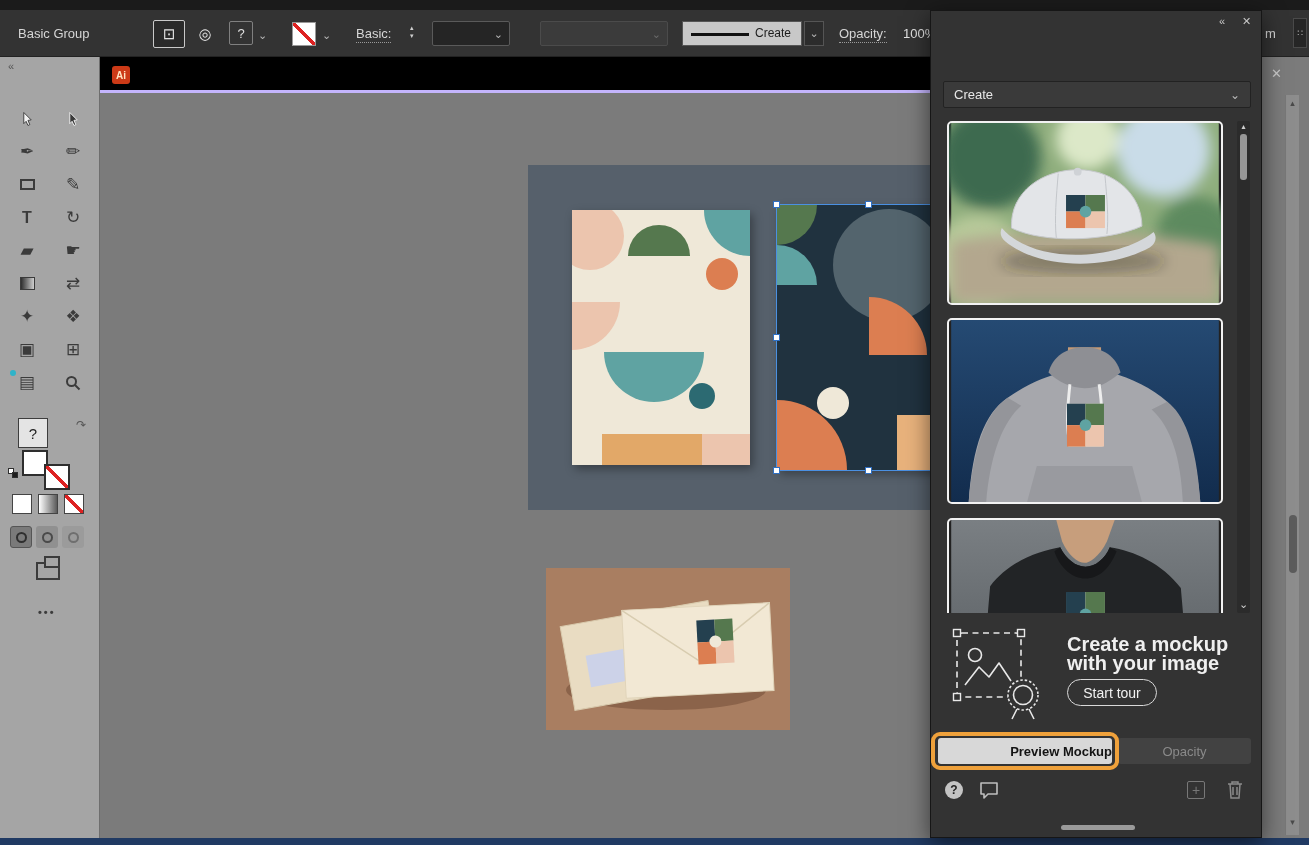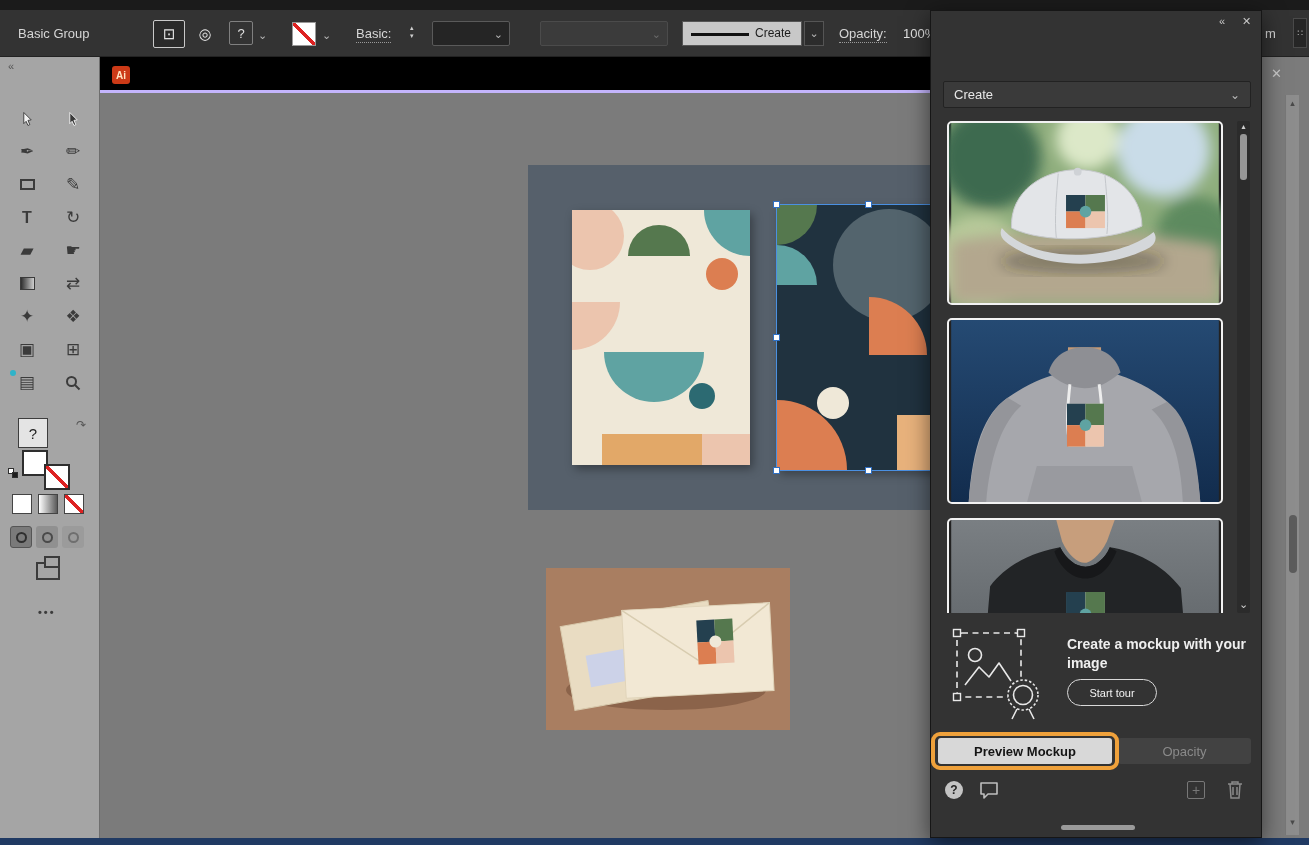--- a/index.html
+++ b/index.html
@@ -65,25 +65,25 @@
   .panel-mini { left:0; top:0; width:330px; height:22px; background:#333; }
   .panel-mini span { color:#c8c8c8; font-size:11px; }
   .tab-strip { left:0; top:22px; width:330px; height:33px; background:#464646; }
   .panel-tab { left:8px; top:0; width:74px; height:33px; background:#333; display:flex; align-items:center; justify-content:center;
     color:#f1f1f1; font-size:13px; border-radius:2px 2px 0 0; }
   .p-dd { left:12px; top:70px; width:308px; height:27px; background:#3a3a3a; border:1px solid #222; border-radius:2px;
     display:flex; align-items:center; padding:0 10px; color:#e8e8e8; font-size:13px; }
   .thumb { left:4px; width:276px; border:2px solid #f2f2f2; border-radius:5px; overflow:hidden; background:#222; }
   .thumb svg { display:block; }
   .p-scroll { left:306px; top:110px; width:13px; height:492px; background:#2b2b2b; border-radius:2px; }
-  .cta-text { font-size:14px; font-weight:bold; color:#efefef; line-height:19px; }
+  .cta-text { font-size:20px; font-weight:bold; color:#efefef; line-height:19px; }
   .pill-btn { border:1.5px solid #d9d9d9; border-radius:14px; background:transparent; color:#f2f2f2;
-    font-size:11px; display:flex; align-items:center; justify-content:center; font-family:inherit; }
+    font-size:14px; display:flex; align-items:center; justify-content:center; font-family:inherit; }
   .primary-btn { background:#d8d8d8; color:#141414; font-weight:bold; font-size:13px; border:none; border-radius:3px;
-    display:flex; align-items:center; justify-content:center; font-family:inherit; }
+    display:flex; align-items:center; justify-content:flex-end; font-family:inherit; }
   .disabled-btn { background:#424242; color:#8a8a8a; font-size:13px; border:none; border-radius:3px;
     display:flex; align-items:center; justify-content:center; font-family:inherit; }
   .annotation { border:4px solid #EFA13B; border-radius:9px; background:transparent; z-index:40; pointer-events:none; }
   .help-circle { width:18px; height:18px; border-radius:50%; background:#c4c4c4; color:#222; font-weight:bold; font-size:12px;
     display:flex; align-items:center; justify-content:center; }
   .plus-box { width:18px; height:18px; border:1.5px solid #787878; border-radius:2px; color:#787878; font-size:14px;
     display:flex; align-items:center; justify-content:center; }
   .h-scroll { background:#9a9a9a; border-radius:3px; }
 </style>
 </head>

